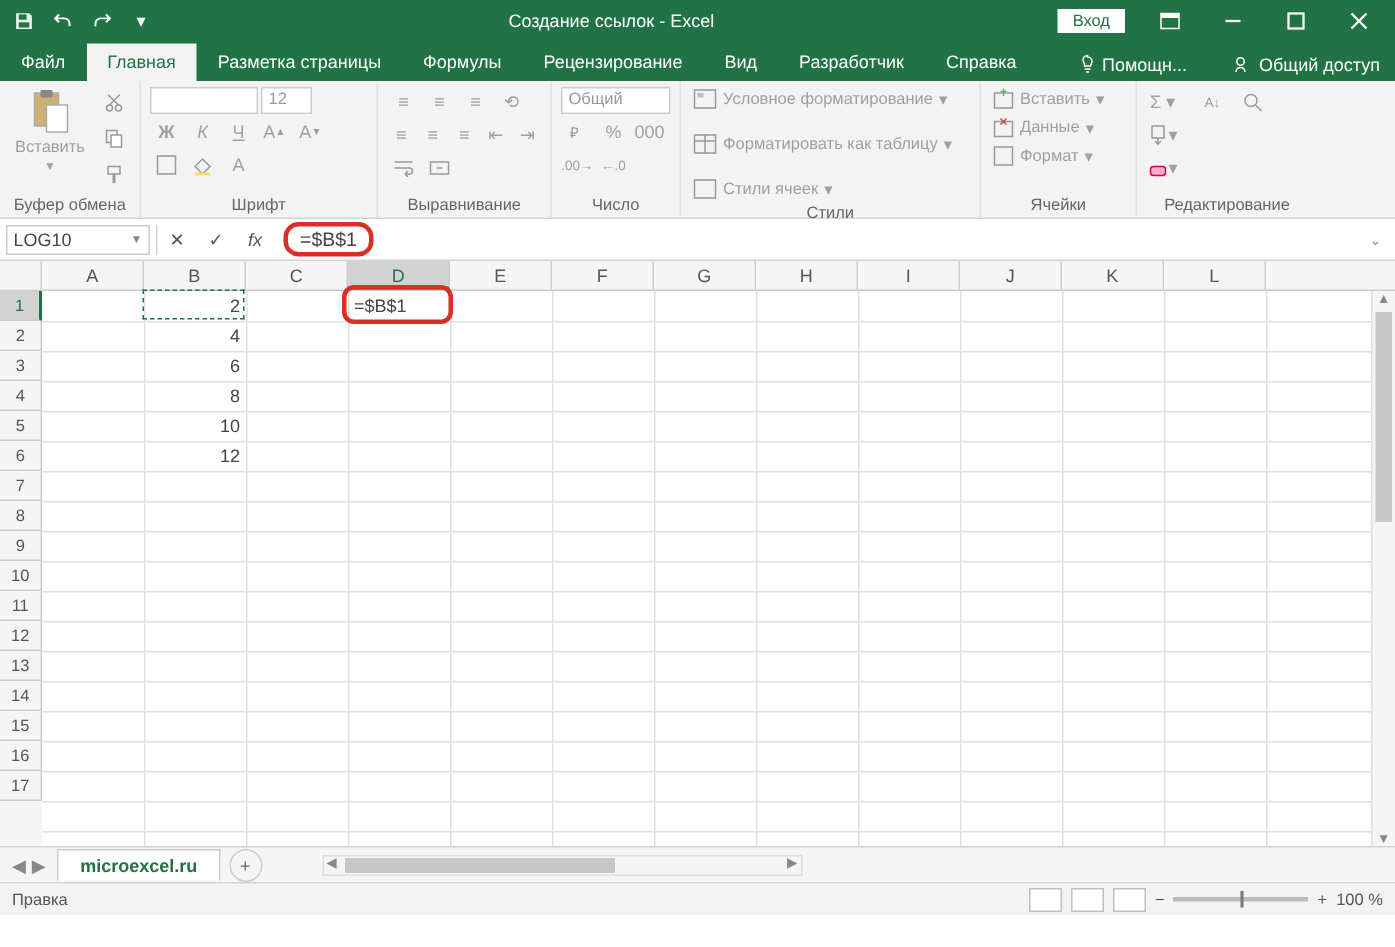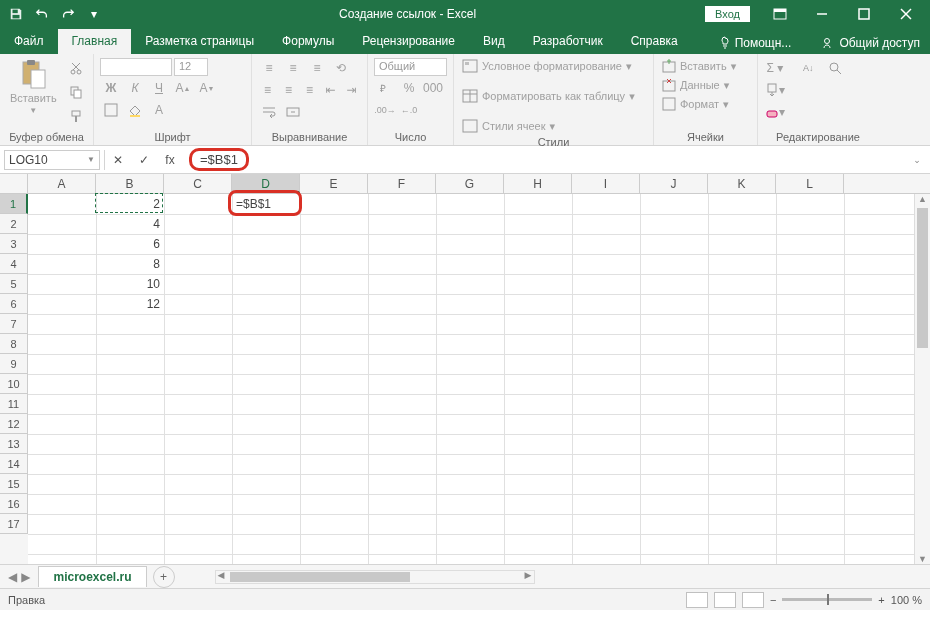--- a/index.html
+++ b/index.html
@@ -32,21 +32,21 @@
 .rib-btn { width: 22px; height: 20px; display: flex; align-items: center; justify-content: center; }
 .big-btn { display: flex; flex-direction: column; align-items: center; font-size: 11px; padding: 0 4px; gap: 2px; }
 .font-combo { border: 1px solid #ccc; background: #fff; padding: 1px 4px; font-size: 11px; color: #999; min-width: 72px; height: 18px; }
 .size-combo { border: 1px solid #ccc; background: #fff; padding: 1px 4px; font-size: 11px; color: #999; width: 34px; height: 18px; }
 
 
 .formula-bar { height: 28px; border-bottom: 1px solid #d4d4d4; display: flex; align-items: center; background: #fff; }
 .name-box { width: 96px; border: 1px solid #ccc; margin: 2px 4px; padding: 2px 4px; font-size: 12px; display: flex; align-items: center; justify-content: space-between; }
 .fb-btn { width: 26px; height: 22px; display: flex; align-items: center; justify-content: center; color: #555; }
 .fb-sep { width: 1px; height: 20px; background: #d4d4d4; }
-.fx { font-size: 12px; }
+.fx { font-style: italic; font-size: 12px; }
 .formula-input { flex: 1; padding: 2px 6px; font-size: 13px; }
 .formula-highlight { border: 3px solid #d93025; border-radius: 10px; padding: 1px 8px; display: inline-block; }
 
 
 .grid-wrap { position: relative; height: 390px; overflow: hidden; }
 .col-headers { display: flex; height: 20px; background: #f5f5f5; border-bottom: 1px solid #ccc; }
 .corner { width: 28px; border-right: 1px solid #ccc; background: #f5f5f5; }
 .ch { width: 68px; border-right: 1px solid #ccc; text-align: center; font-size: 12px; color: #555; line-height: 20px; }
 .ch.sel { background: #d2d2d2; color: #217346; border-bottom: 2px solid #217346; }
 .sheet-body { display: flex; height: 370px; }

